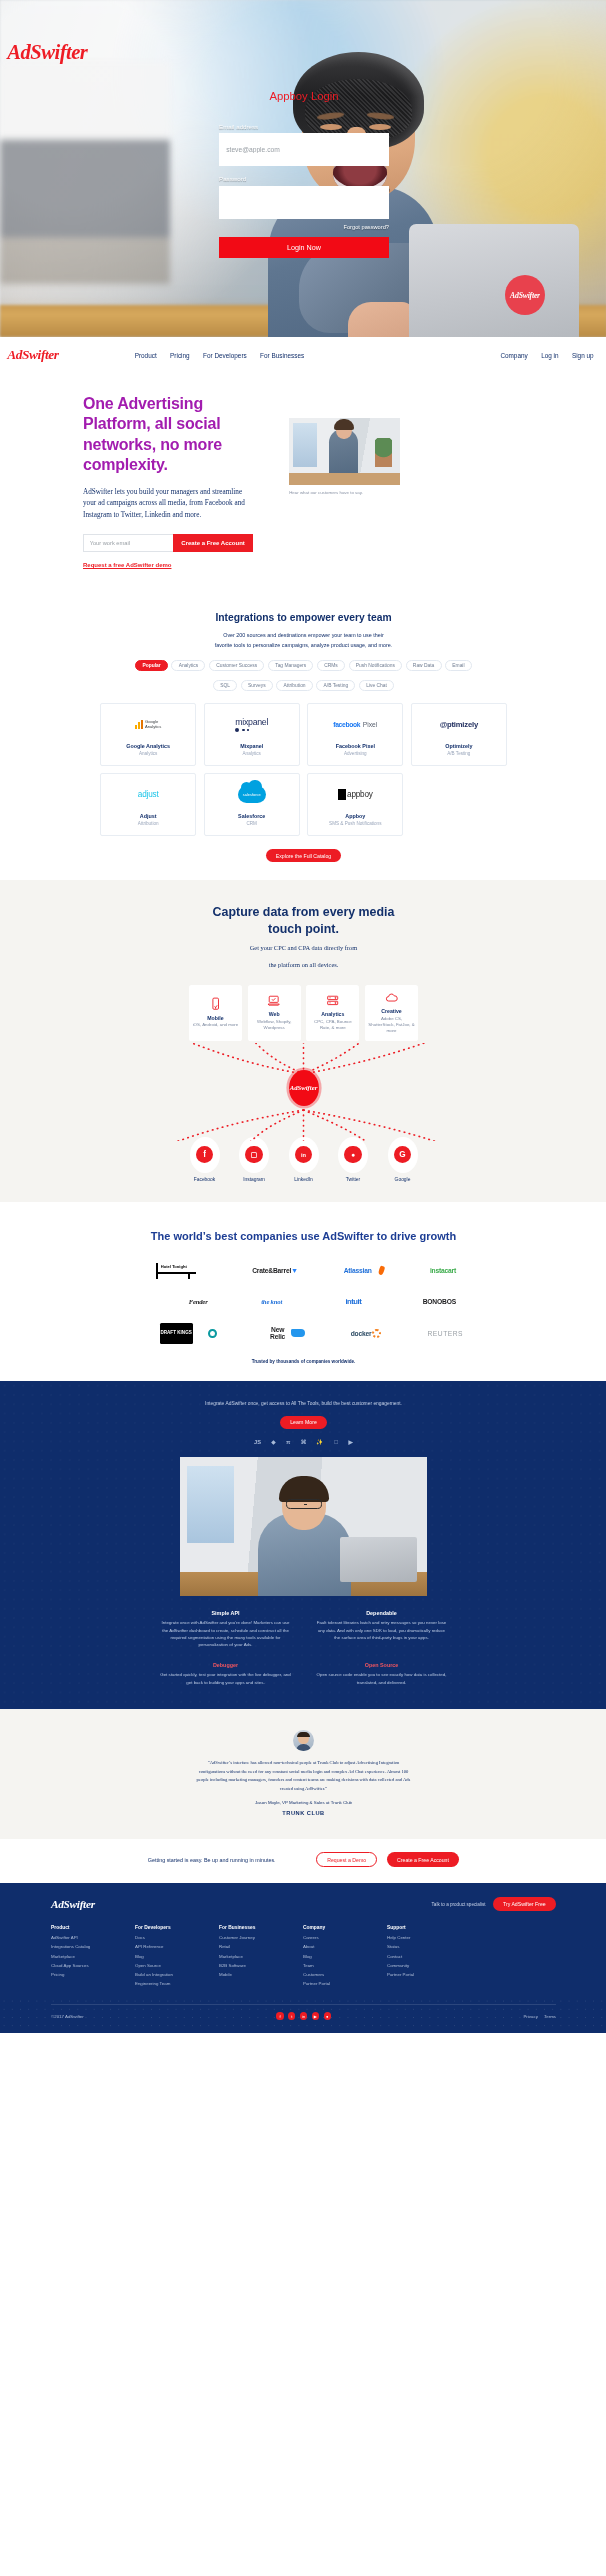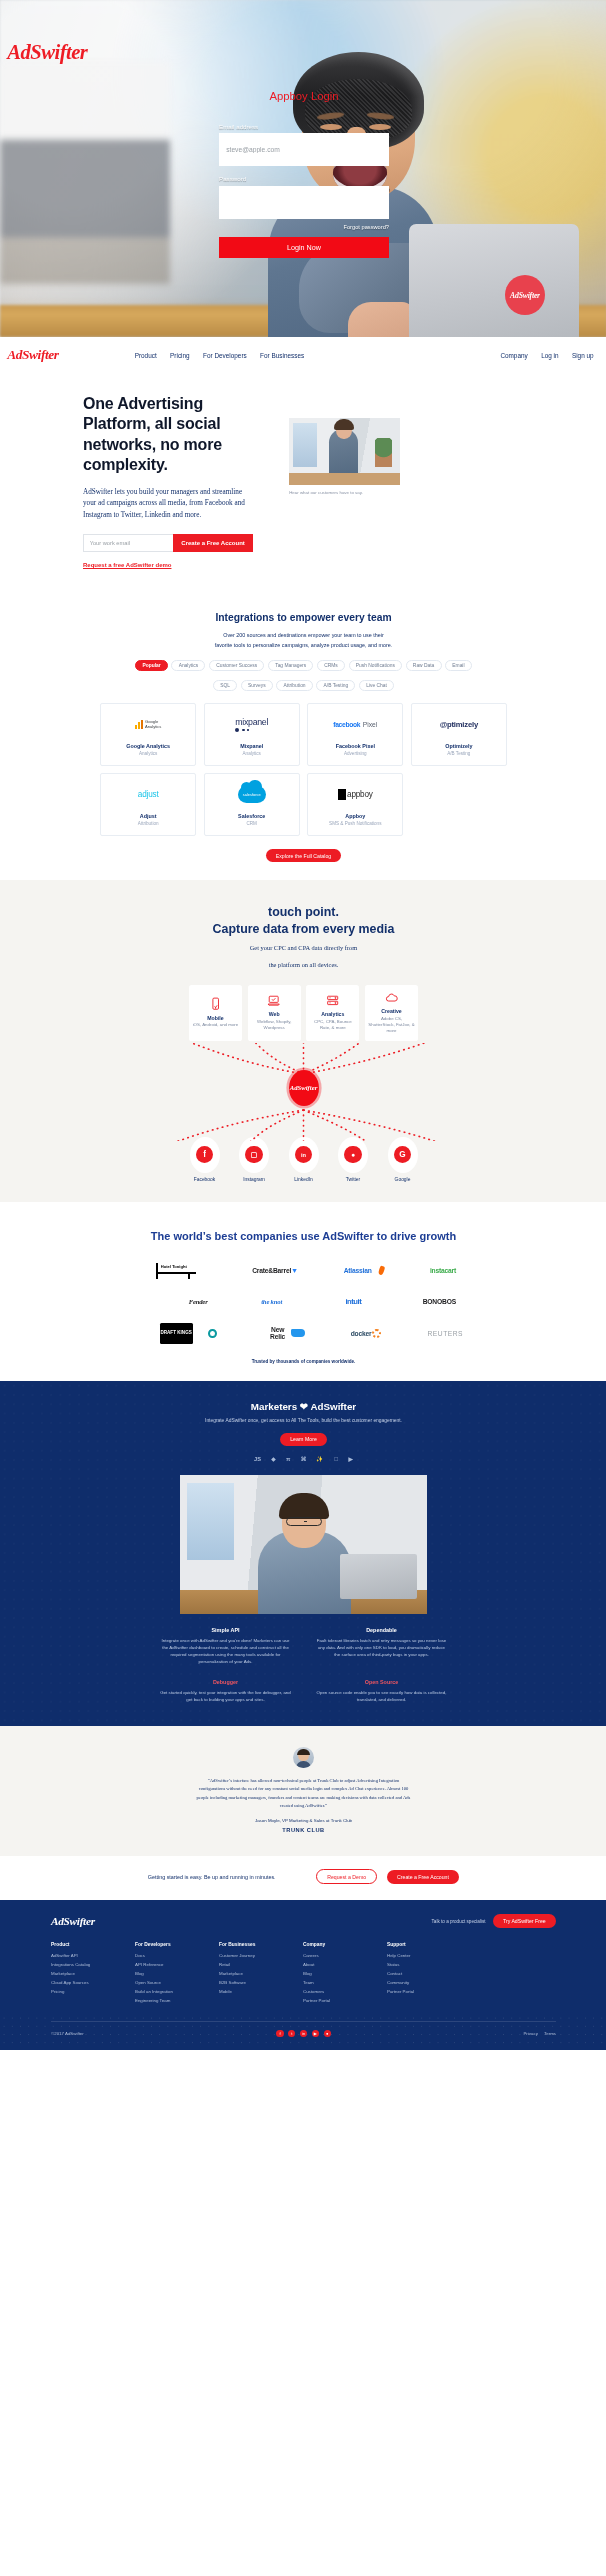--- a/index.html
+++ b/index.html
@@ -154,21 +154,21 @@
   .nav-links { display:flex; gap:13.4px; }
   .nav-right { display:flex; gap:13.4px; margin-left:auto; margin-right:6.2px; }
   .nav a {
     color:#13306b; font-size:6.4px; text-decoration:none; white-space:nowrap;
   }
 
   
   .platform { display:flex; padding: 20.6px 31px 31px 31px; gap: 20.6px; }
   .platform-left { width: 216px; padding-left:52px; }
   .platform h1 {
-    font-size: 16px; line-height: 1.28; font-weight:700; color:#0f172a;
+    font-size: 16px; line-height: 1.28; font-weight:700; color:#a21caf;
     letter-spacing:-0.2px; margin-bottom: 11.3px;
   }
   .platform p.sub {
     font-family:"Liberation Serif", serif;
     font-size: 7.2px; line-height:1.62; color:#13306b; margin-bottom: 12.4px;
   }
   .emailrow { display:flex; width: 170px; margin-bottom: 8.2px; }
   .emailrow input {
     flex:1; height:17.5px; border:0.5px solid #dfe3e8; border-right:0;
     padding:0 5.7px; font-size:5.7px; color:#6b7280; outline:none;
@@ -601,22 +601,22 @@
       </div>
       <div class="logo-name">Appboy</div>
       <div class="logo-cat">SMS &amp; Push Notifications</div>
     </div>
   </div>
 
   <button class="explore-btn">Explore the Full Catalog</button>
 </section>
 
 <section class="capture">
+  <h2>Capture data from every media</h2>
   <h2>touch point.</h2>
-  <h2>Capture data from every media</h2>
   <p class="lead">Get your CPC and CPA data directly from</p>
   <p class="lead">the platform on all devices.</p>
 
   <div class="src-cards">
     <div class="src-card">
       <svg class="src-ico" viewBox="0 0 24 24" fill="none" stroke="#ed1c24" stroke-width="1.6">
         <rect x="7" y="2" width="10" height="20" rx="2"></rect>
           <path d="M10 17l1.6 1.8L14.6 15"></path>
           <circle cx="12" cy="19.6" r=".6" fill="#ed1c24"></circle>
       </svg>
@@ -754,21 +754,20 @@
     </div>
     <div class="reut">
       <span class="reut-dot"></span>
       <span class="clogo gray">REUTERS</span>
     </div>
   </div>
   <div class="trusted">Trusted by thousands of companies worldwide.</div>
 </section>
 
 <section class="marketers">
-  <h2>Marketers ❤ AdSwifter</h2>
   <p class="lead">Integrate AdSwifter once, get access to All The Tools, build the best customer engagement.</p>
   <button class="learn-btn">Learn More</button>
   <div class="techrow">
     <span>JS</span>
     <span>◆</span>
     <span>π</span>
     <span>⌘</span>
     <span>✨</span>
     <span></span>
     <span>▶</span>

